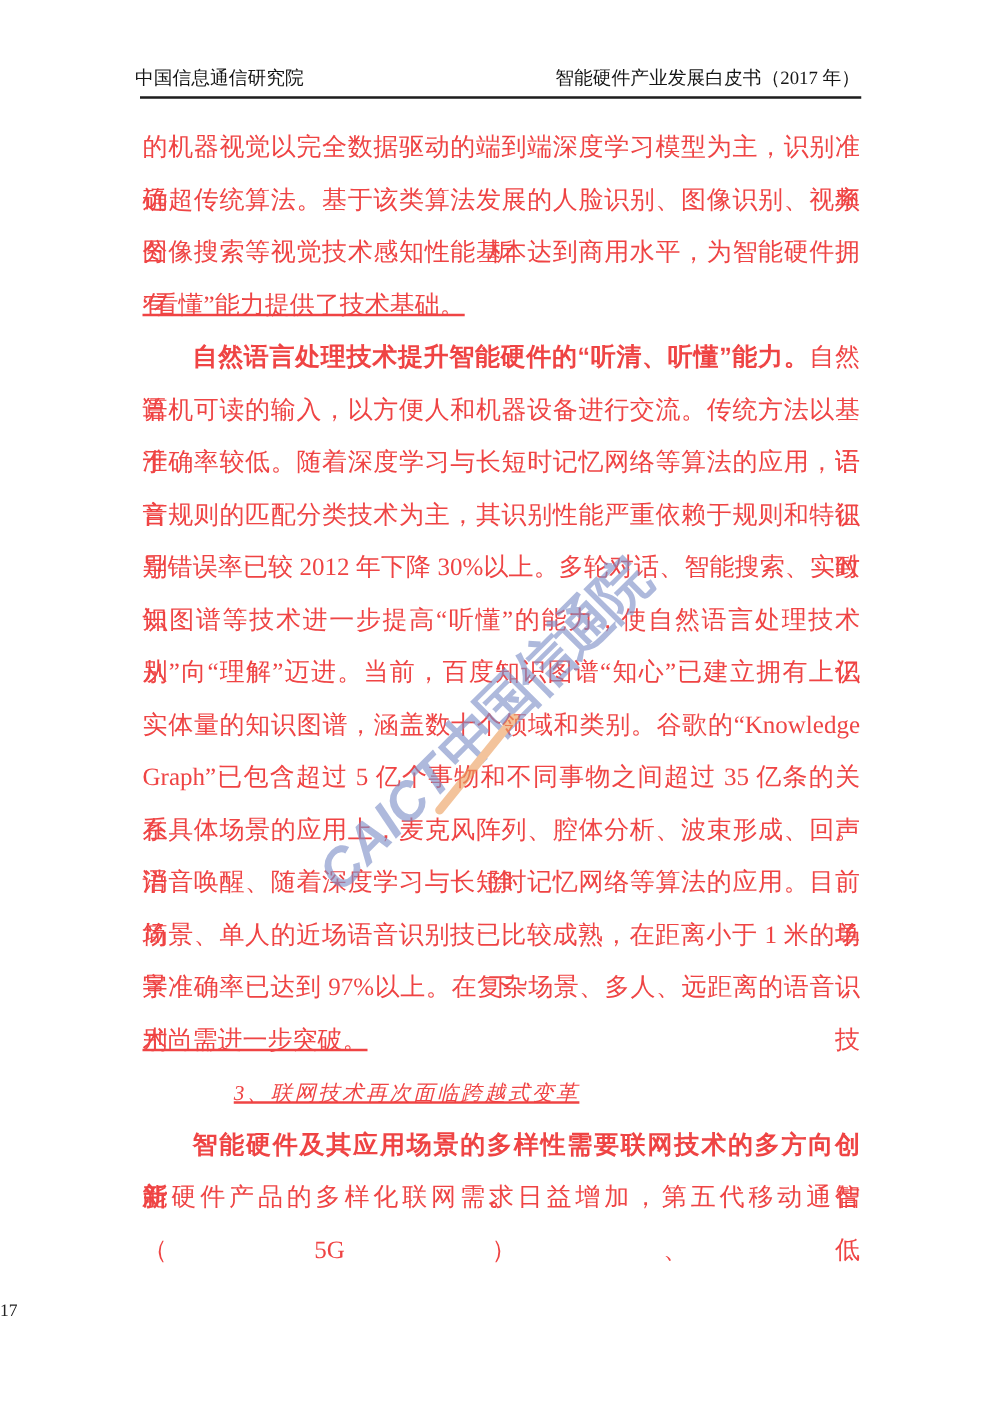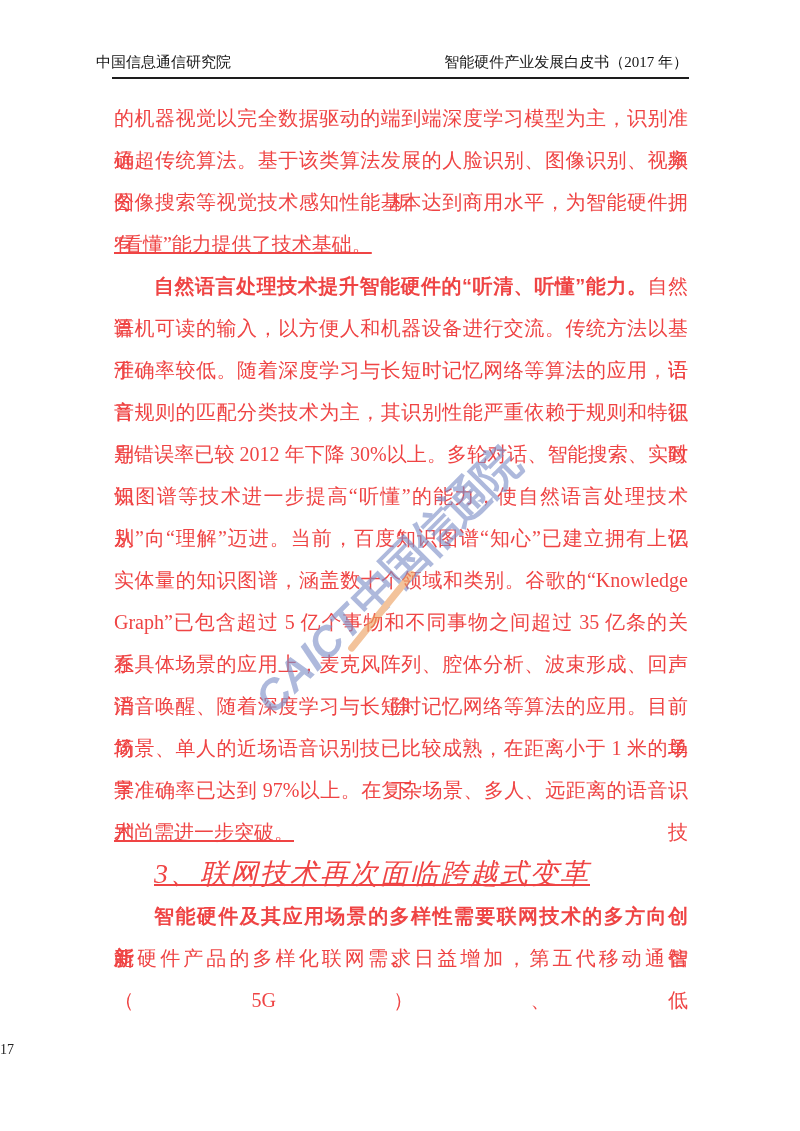--- a/index.html
+++ b/index.html
@@ -6,21 +6,21 @@
   html,body { background:#ffffff; }
   .page {
     position:relative;
     width:800px; height:1131px;
     background:#ffffff;
     overflow:hidden;
     font-family:"Liberation Serif", serif;
     color:#1c1c1c;
   }
   .header {
-    position:absolute; left:96px; right:112px; top:53px;
+    position:absolute; left:108px; right:112px; top:53px;
     display:flex; justify-content:space-between; align-items:flex-end;
     font-size:15px; color:#151515;
     font-family:"Liberation Serif", serif;
   }
   .header-rule {
     position:absolute; left:112px; right:111px; top:77px;
     height:2px; background:#1d1d1d;
   }
   .body-text {
     position:absolute; left:114px; top:97px; width:574px;
@@ -32,22 +32,23 @@
     color:#ef4444;
     overflow:visible;
   }
   .line.just { text-align:justify; text-align-last:justify; }
   .line.left { text-align:right; text-align-last:left;text-decoration:underline; }
   .line.indent { text-indent:40px; }
   .seg-regular { font-family:"Liberation Serif", serif; font-weight:400; }
   .seg-bold { font-family:"Liberation Sans", sans-serif; font-weight:700; }
   .seg-heading {
     font-family:"Liberation Serif", serif;
-    font-style:italic; font-weight:400; font-size:28px;
+    font-style:italic; font-weight:400; font-size:17px;
     letter-spacing:2px;
+    margin-left:33px;
   }
   .watermark {
     position:absolute; left:205px; top:534px;
     width:392px; height:66px;
     transform:rotate(-45deg);
     transform-origin:center center;
     display:flex; align-items:center;
     opacity:0.62;
     z-index:2;
     pointer-events:none;

